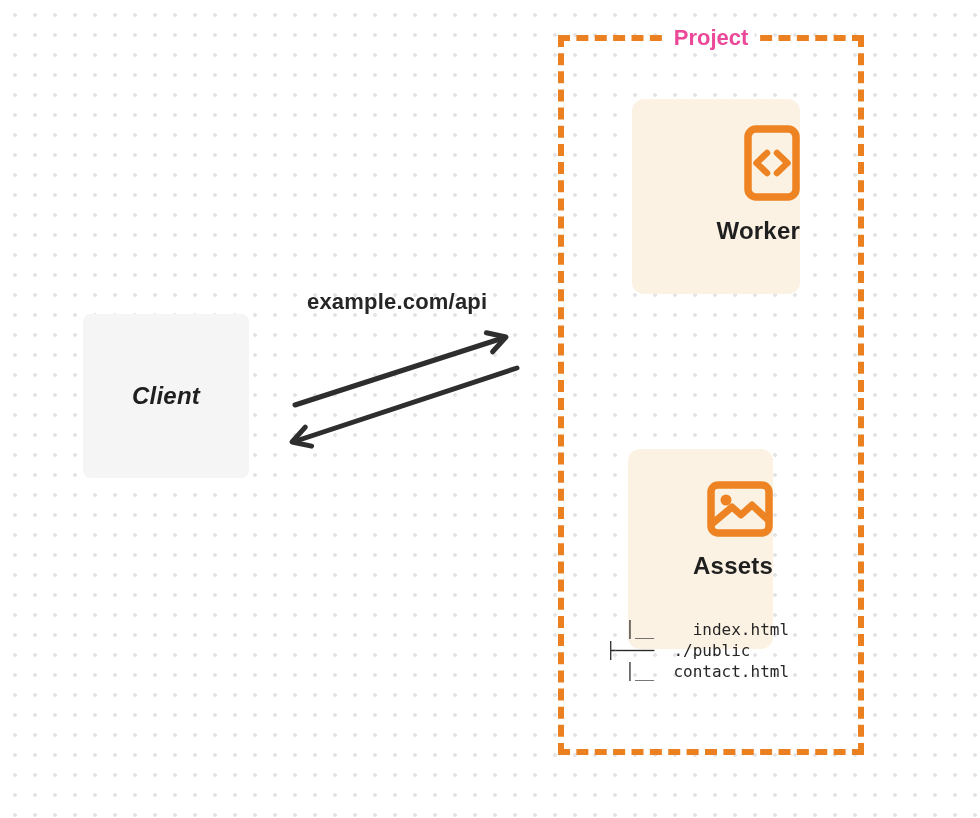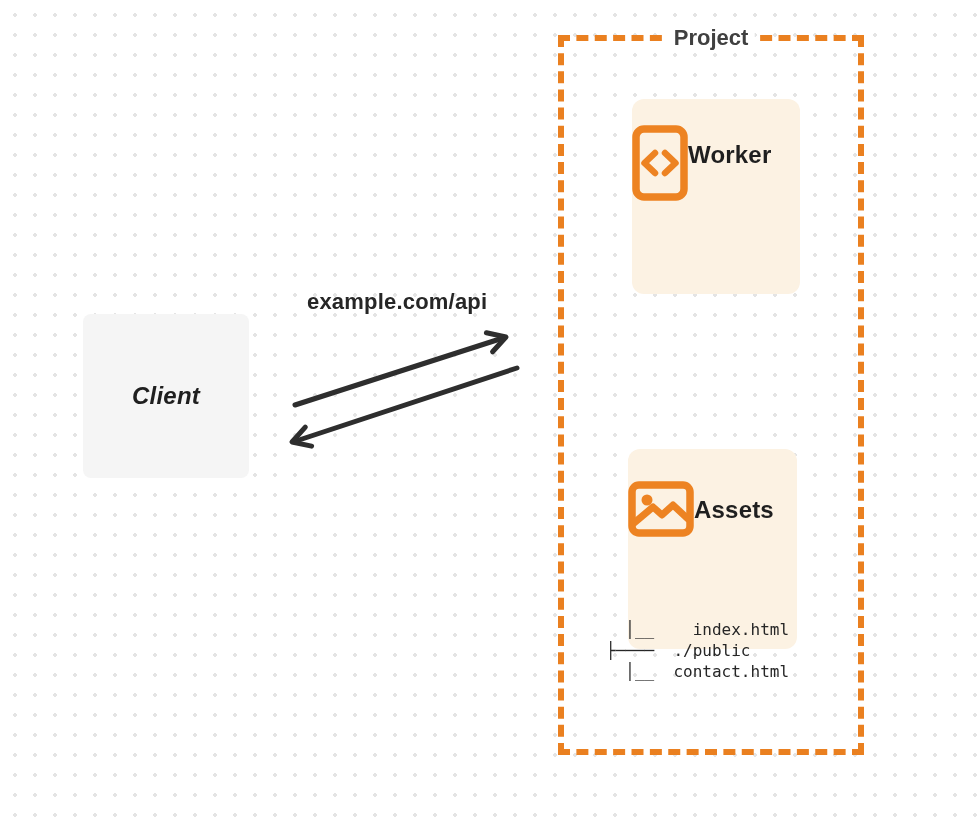--- a/index.html
+++ b/index.html
@@ -66,42 +66,42 @@
   }
   .project-label {
     position: absolute;
     top: -16px;
     left: 50%;
     transform: translateX(-50%);
     background: #ffffff;
     padding: 0 6px;
     font-size: 22px;
     font-weight: bold;
-    color: #404040;
+    color: #ec4899;
     white-space: nowrap;
   }
   .node-card {
     position: absolute;
     background: #fcf2e3;
     border-radius: 12px;
     display: flex;
-    flex-direction: row;
-    align-items: flex-start;
+    flex-direction: column;
+    align-items: flex-end;
   }
   .node-card.worker {
     left: 68px;
     top: 58px;
     width: 168px;
     height: 169px;
     padding-top: 26px;
   }
   .node-card.assets {
     left: 64px;
     top: 408px;
-    width: 169px;
+    width: 145px;
     height: 168px;
     padding-top: 32px;
   }
   .node-card .icon { flex: 0 0 auto; }
   .node-card.worker .node-label { margin-top: 16px; }
   .node-card.assets .node-label { margin-top: 15px; }
   .file-tree {
     position: absolute;
     left: 42px;
     top: 578px;

